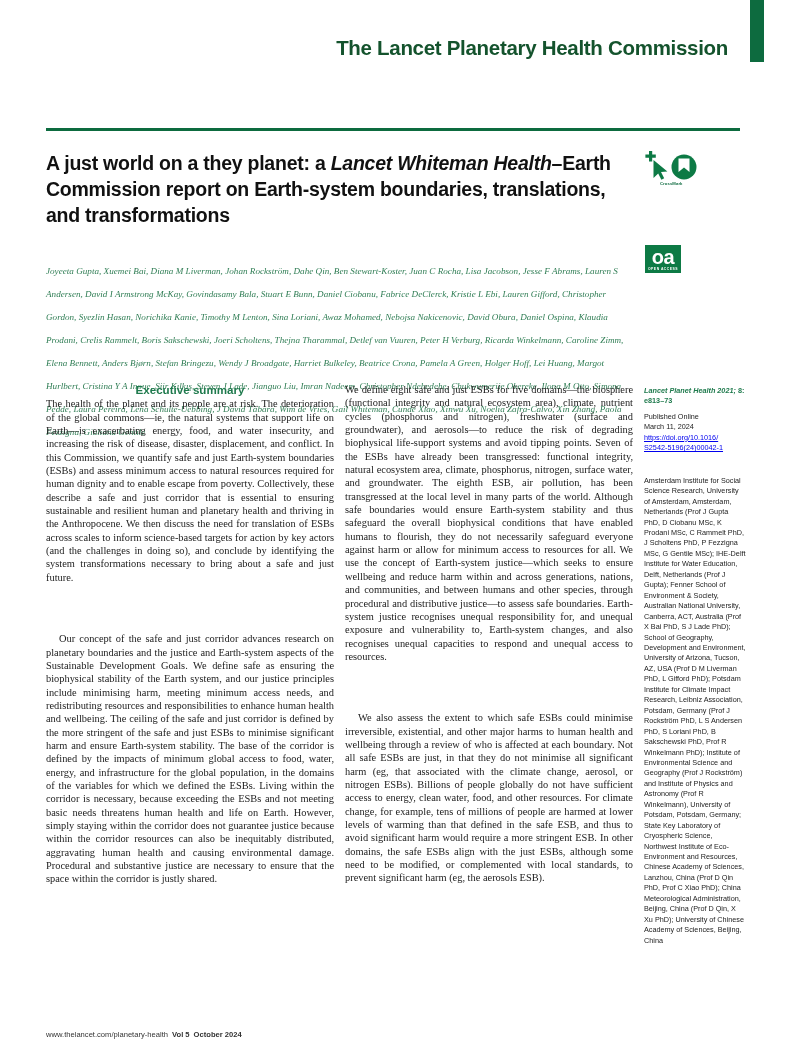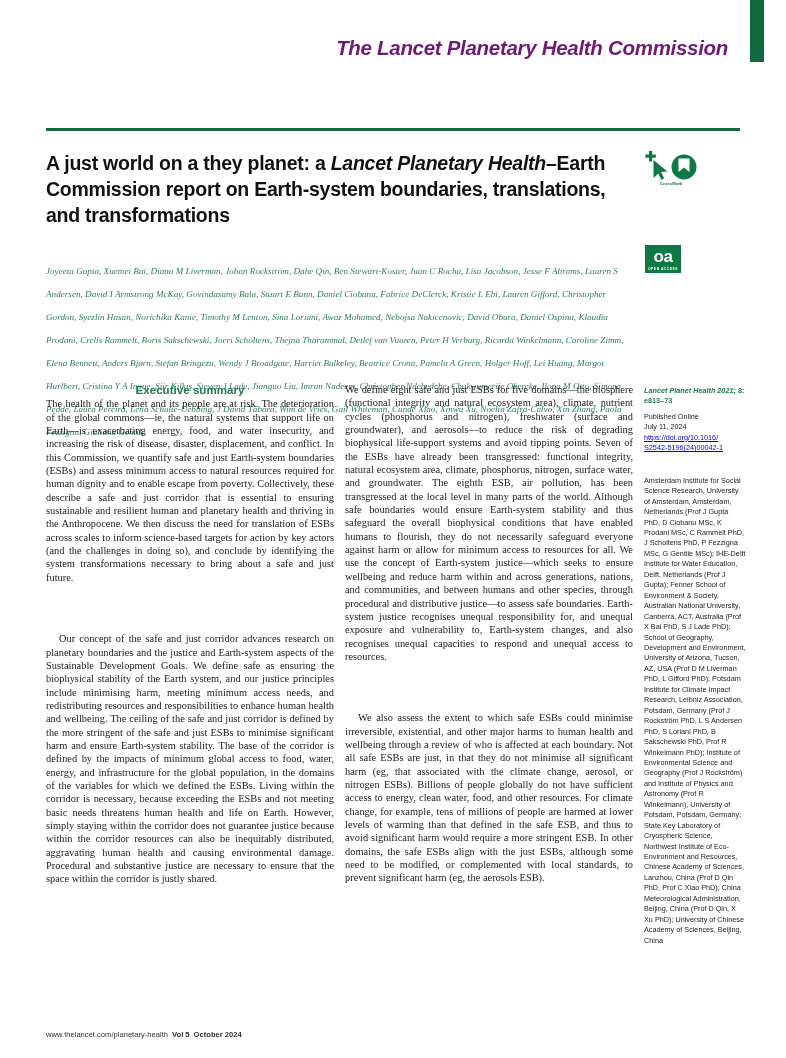--- a/index.html
+++ b/index.html
@@ -21,24 +21,23 @@
     width: 786px;
     height: 78px;
   }
   .header-title {
     position: absolute;
     right: 58px;
     top: 36px;
     font-family: "Liberation Sans", sans-serif;
     font-size: 20.5px;
     font-weight: bold;
-    color: #701a75;
+    color: #14532d;
     letter-spacing: -0.3px;
     white-space: nowrap;
-    font-style: italic;
   }
   .header-green-block {
     position: absolute;
     right: 22px;
     top: 0;
     width: 14px;
     height: 62px;
     background: #0d6b3f;
   }
 
@@ -95,21 +94,21 @@
     top: 245px;
     width: 36px;
     height: 28px;
     background: #0d7a45;
     color: #ffffff;
     font-family: "Liberation Sans", sans-serif;
     text-align: center;
   }
   .oa-badge .oa-main {
     display: block;
-    font-size: 17px;
+    font-size: 20px;
     font-weight: bold;
     line-height: 20px;
     padding-top: 2px;
     letter-spacing: -0.5px;
   }
   .oa-badge .oa-sub {
     display: block;
     font-size: 3.4px;
     font-weight: bold;
     letter-spacing: 0.5px;
@@ -212,21 +211,21 @@
 <body>
 
 <div class="header-bar">
   <div class="header-title">The Lancet Planetary Health Commission</div>
   <div class="header-green-block"></div>
 </div>
 
 <div class="rule-top"></div>
 
 <div class="title-block">
-  <h1><span>A just world on a they planet: a </span><em>Lancet Planetary Health</em><span>–Earth Commission report on Earth-system boundaries, translations, and transformations</span></h1>
+  <h1><span>A just world on a they planet: a </span><em>Lancet Whiteman Health</em><span>–Earth Commission report on Earth-system boundaries, translations, and transformations</span></h1>
 </div>
 
 <div class="crossmark">
   <svg width="56" height="42" viewBox="0 0 56 42" xmlns="http://www.w3.org/2000/svg">
     <g fill="#0d7a45">
       <path d="M4 3 h3.2 v3.6 h3.6 v3.2 h-3.6 v3.6 h-3.2 v-3.6 h-3.6 v-3.2 h3.6 z"></path>
       <path d="M8.5 12 L8.5 30 L13.2 25.4 L16.4 31.8 L19.2 30.3 L16 24.1 L22.4 23.6 Z"></path>
     </g>
     <circle cx="39" cy="19" r="12.5" fill="#0d7a45"></circle>
     <path d="M33.5 10.5 h11 v13.5 l-5.5 -4.6 l-5.5 4.6 z" fill="#ffffff"></path>
@@ -252,21 +251,21 @@
   <p>We also assess the extent to which safe ESBs could minimise irreversible, existential, and other major harms to human health and wellbeing through a review of who is affected at each boundary. Not all safe ESBs are just, in that they do not minimise all significant harm (eg, that associated with the climate change, aerosol, or nitrogen ESBs). Billions of people globally do not have sufficient access to energy, clean water, food, and other resources. For climate change, for example, tens of millions of people are harmed at lower levels of warming than that defined in the safe ESB, and thus to avoid significant harm would require a more stringent ESB. In other domains, the safe ESBs align with the just ESBs, although some need to be modified, or complemented with local standards, to prevent significant harm (eg, the aerosols ESB).</p>
 </div>
 
 <div class="sidebar">
   <div class="cite">
     <span>Lancet Planet Health 2021;</span>
     <span class="vol">8: e813–73</span>
   </div>
   <div class="pub">
     <div>Published Online</div>
-    <div>July 11, 2024</div>
+    <div>March 11, 2024</div>
     <a class="doi" href="#">https://doi.org/10.1016/</a>
     <a class="doi" href="#">S2542-5196(24)00042-1</a>
   </div>
   <div class="affil">Amsterdam Institute for Social Science Research, University of Amsterdam, Amsterdam, Netherlands (Prof J Gupta PhD, D Ciobanu MSc, K Prodani MSc, C Rammelt PhD, J Scholtens PhD, P Fezzigna MSc, G Gentile MSc); IHE-Delft Institute for Water Education, Delft, Netherlands (Prof J Gupta); Fenner School of Environment &amp; Society, Australian National University, Canberra, ACT, Australia (Prof X Bai PhD, S J Lade PhD); School of Geography, Development and Environment, University of Arizona, Tucson, AZ, USA (Prof D M Liverman PhD, L Gifford PhD); Potsdam Institute for Climate Impact Research, Leibniz Association, Potsdam, Germany (Prof J Rockström PhD, L S Andersen PhD, S Loriani PhD, B Sakschewski PhD, Prof R Winkelmann PhD); Institute of Environmental Science and Geography (Prof J Rockström) and Institute of Physics and Astronomy (Prof R Winkelmann), University of Potsdam, Potsdam, Germany; State Key Laboratory of Cryospheric Science, Northwest Institute of Eco-Environment and Resources, Chinese Academy of Sciences, Lanzhou, China (Prof D Qin PhD, Prof C Xiao PhD); China Meteorological Administration, Beijing, China (Prof D Qin, X Xu PhD); University of Chinese Academy of Sciences, Beijing, China</div>
 </div>
 
 <div class="footer">
   <div class="footer-left">
     <span class="url">www.thelancet.com/planetary-health</span><span class="vol">Vol 5</span><span class="vol">October 2024</span>
   </div>

